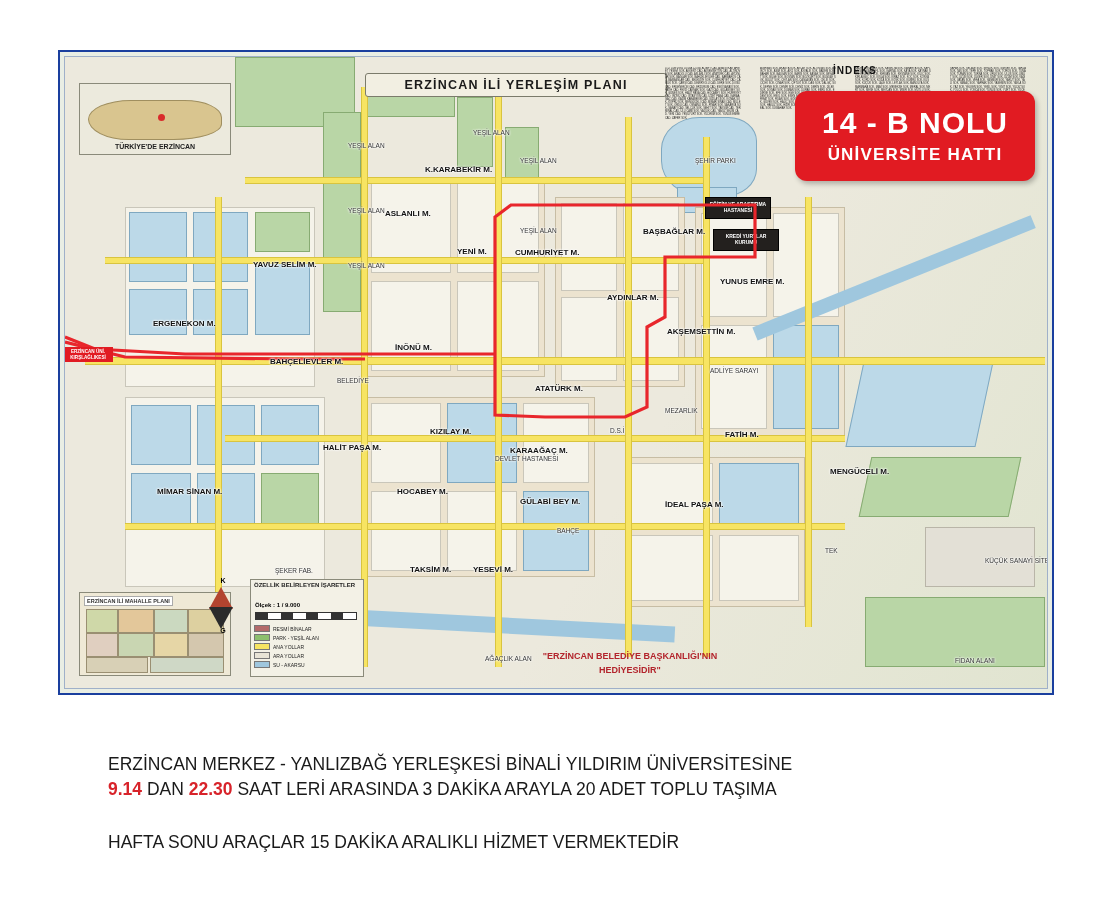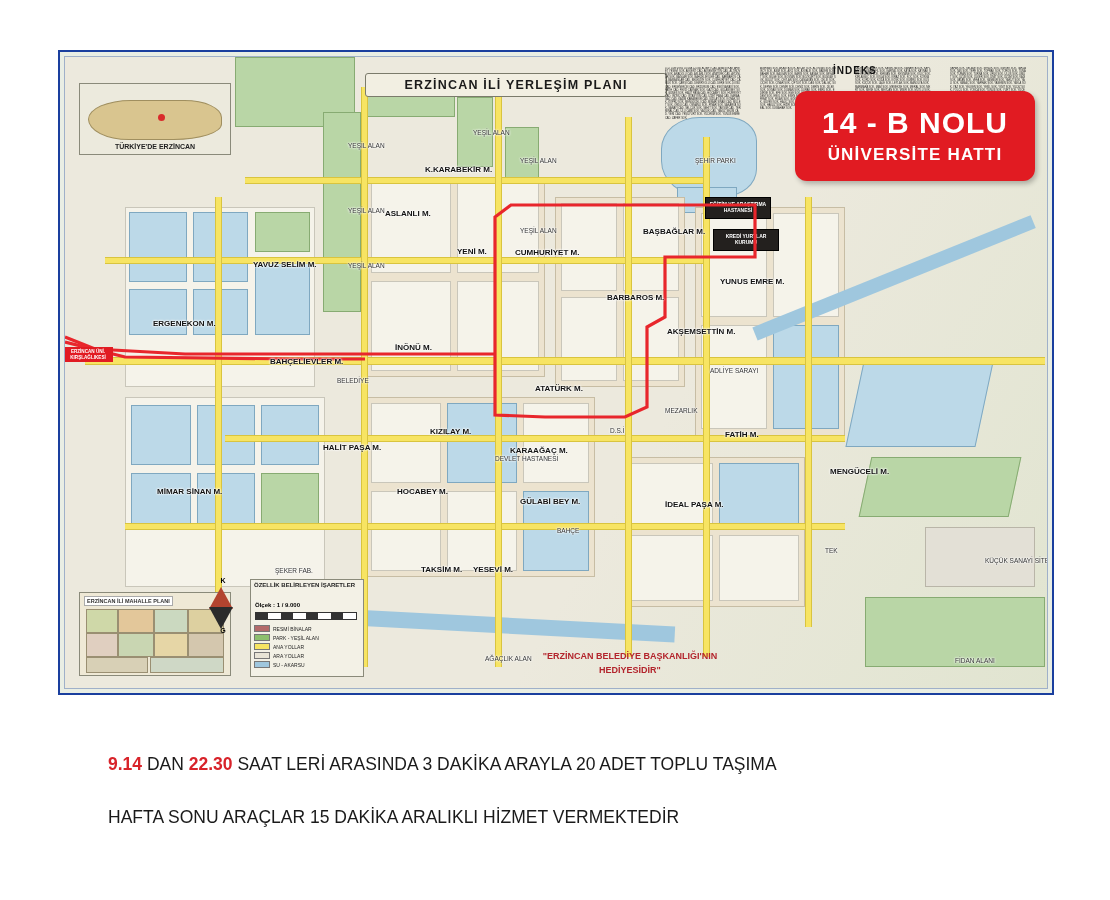--- a/index.html
+++ b/index.html
@@ -307,37 +307,37 @@
         <div>HEDİYESİDİR"</div>
       </div>
 
       <div id="labels-layer">
           <div class="mlabel" style="left: 360px; top: 108px;">K.KARABEKİR M.</div>
           <div class="mlabel" style="left: 320px; top: 152px;">ASLANLI M.</div>
           <div class="mlabel" style="left: 392px; top: 190px;">YENİ M.</div>
           <div class="mlabel" style="left: 450px; top: 191px;">CUMHURİYET M.</div>
           <div class="mlabel" style="left: 578px; top: 170px;">BAŞBAĞLAR M.</div>
           <div class="mlabel" style="left: 188px; top: 203px;">YAVUZ SELİM M.</div>
-          <div class="mlabel" style="left: 542px; top: 236px;">BARBAROS M.</div>
+          <div class="mlabel" style="left: 542px; top: 236px;">AYDINLAR M.</div>
           <div class="mlabel" style="left: 655px; top: 220px;">YUNUS EMRE M.</div>
           <div class="mlabel" style="left: 88px; top: 262px;">ERGENEKON M.</div>
           <div class="mlabel" style="left: 602px; top: 270px;">AKŞEMSETTİN M.</div>
           <div class="mlabel" style="left: 330px; top: 286px;">İNÖNÜ M.</div>
           <div class="mlabel" style="left: 205px; top: 300px;">BAHÇELİEVLER M.</div>
           <div class="mlabel" style="left: 470px; top: 327px;">ATATÜRK M.</div>
           <div class="mlabel" style="left: 365px; top: 370px;">KIZILAY M.</div>
           <div class="mlabel" style="left: 660px; top: 373px;">FATİH M.</div>
           <div class="mlabel" style="left: 258px; top: 386px;">HALİT PAŞA M.</div>
           <div class="mlabel" style="left: 445px; top: 389px;">KARAAĞAÇ M.</div>
           <div class="mlabel" style="left: 765px; top: 410px;">MENGÜCELİ M.</div>
           <div class="mlabel" style="left: 332px; top: 430px;">HOCABEY M.</div>
           <div class="mlabel" style="left: 92px; top: 430px;">MİMAR SİNAN M.</div>
           <div class="mlabel" style="left: 455px; top: 440px;">GÜLABİ BEY M.</div>
           <div class="mlabel" style="left: 600px; top: 443px;">İDEAL PAŞA M.</div>
-          <div class="mlabel" style="left: 356px; top: 508px;">TAKSİM M.</div>
+          <div class="mlabel" style="left: 345px; top: 508px;">TAKSİM M.</div>
           <div class="mlabel" style="left: 408px; top: 508px;">YESEVİ M.</div>
           <div class="mlabel sm" style="left: 283px; top: 85px;">YEŞİL ALAN</div>
           <div class="mlabel sm" style="left: 283px; top: 150px;">YEŞİL ALAN</div>
           <div class="mlabel sm" style="left: 283px; top: 205px;">YEŞİL ALAN</div>
           <div class="mlabel sm" style="left: 408px; top: 72px;">YEŞİL ALAN</div>
           <div class="mlabel sm" style="left: 455px; top: 100px;">YEŞİL ALAN</div>
           <div class="mlabel sm" style="left: 455px; top: 170px;">YEŞİL ALAN</div>
           <div class="mlabel sm" style="left: 630px; top: 100px;">ŞEHİR PARKI</div>
           <div class="mlabel sm" style="left: 272px; top: 320px;">BELEDİYE</div>
           <div class="mlabel sm" style="left: 210px; top: 510px;">ŞEKER FAB.</div>
@@ -349,19 +349,20 @@
           <div class="mlabel sm" style="left: 545px; top: 370px;">D.S.İ</div>
           <div class="mlabel sm" style="left: 645px; top: 310px;">ADLİYE SARAYI</div>
           <div class="mlabel sm" style="left: 430px; top: 398px;">DEVLET HASTANESİ</div>
           <div class="mlabel sm" style="left: 492px; top: 470px;">BAHÇE</div>
         </div>
 
     </div>
   </div>
 
   <div id="caption">
+    <p>ERZİNCAN MERKEZ - YANLIZBAĞ YERLEŞKESİ BİNALİ YILDIRIM ÜNİVERSİTESİNE</p>
     <p>
       <span class="time">9.14</span><span> DAN </span><span class="time">22.30</span><span> SAAT LERİ ARASINDA 3 DAKİKA ARAYLA 20 ADET TOPLU TAŞIMA</span>
     </p>
     <p class="second">HAFTA SONU ARAÇLAR 15 DAKİKA ARALIKLI HİZMET VERMEKTEDİR</p>
   </div>
 
 </div>
 
 </body></html>

